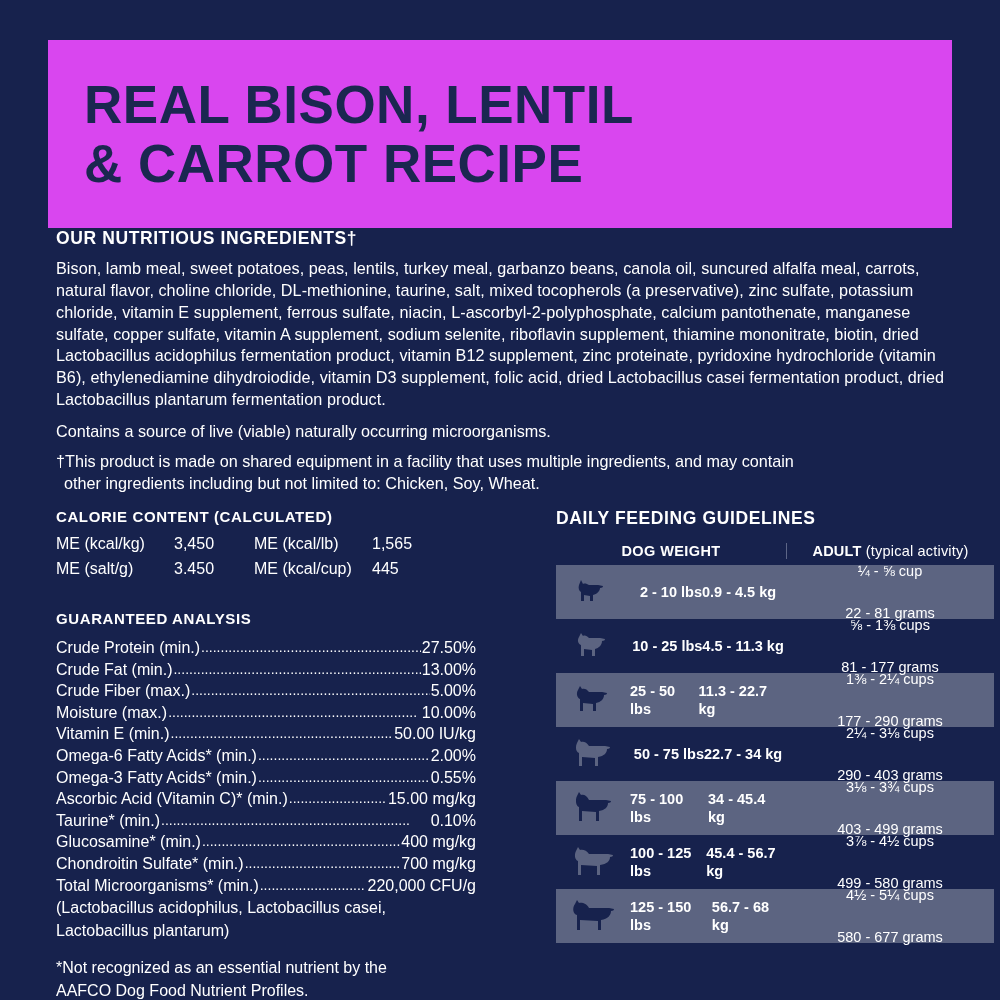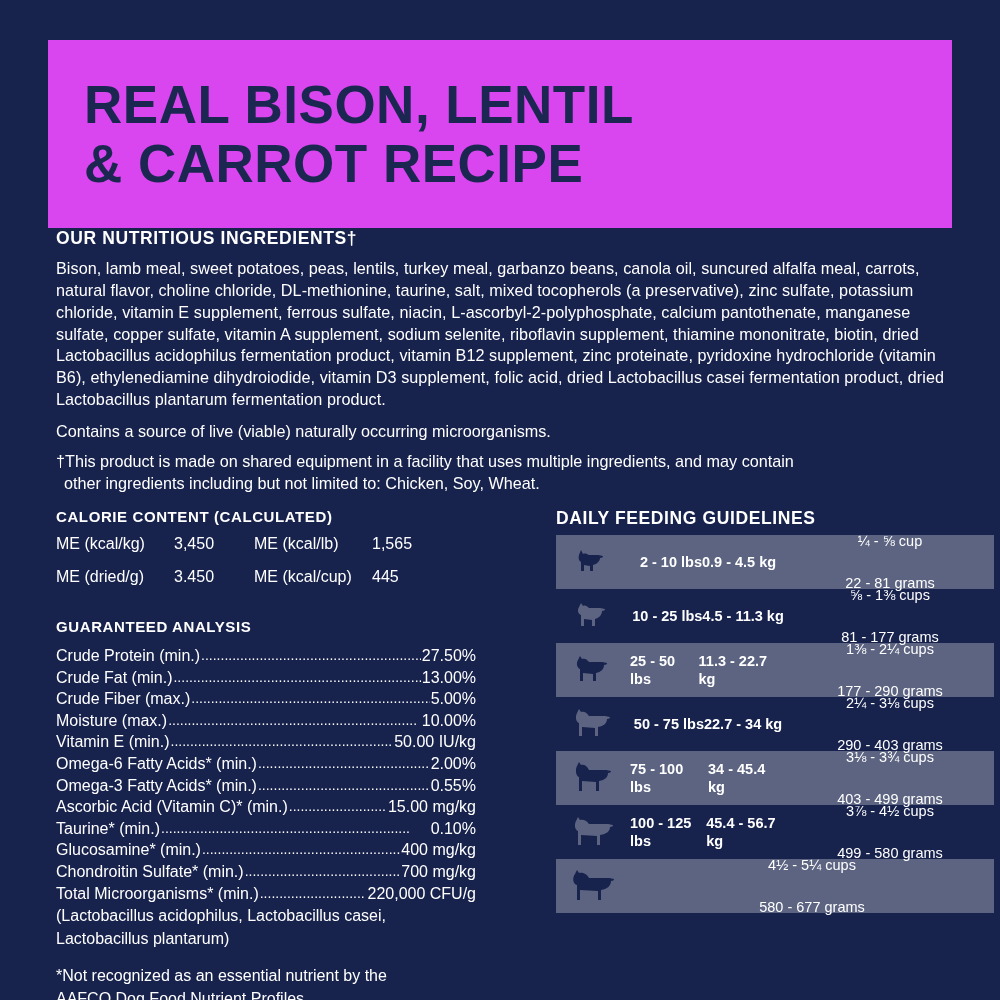--- a/index.html
+++ b/index.html
@@ -74,21 +74,21 @@
   }
   .calorie-head, .ga-head {
     font-size: 15px;
     font-weight: bold;
     letter-spacing: 0.6px;
   }
   .calorie-grid {
     margin-top: 10px;
     display: grid;
     grid-template-columns: 118px 80px 118px 70px;
-    row-gap: 15px;
+    row-gap: 7px;
     font-size: 16px;
   }
   .calorie-grid div { white-space: nowrap; }
 
   .ga-head { margin-top: 32px; }
   .ga-list { margin-top: 10px; }
   .ga-row {
     display: flex;
     align-items: baseline;
     font-size: 16px;
@@ -198,21 +198,21 @@
     </div>
   </div>
 
   <div class="left-col">
     <div class="calorie-head">CALORIE CONTENT (CALCULATED)</div>
     <div class="calorie-grid">
       <div>ME (kcal/kg)</div>
       <div>3,450</div>
       <div>ME (kcal/lb)</div>
       <div>1,565</div>
-      <div>ME (dried/g)</div>
+      <div>ME (salt/g)</div>
       <div>3.450</div>
       <div>ME (kcal/cup)</div>
       <div>445</div>
     </div>
 
     <div class="ga-head">GUARANTEED ANALYSIS</div>
     <div class="ga-list">
       <div class="ga-row">
         <span class="lbl">Crude Protein (min.)</span>
         <span class="dots">................................................................</span>
@@ -275,20 +275,27 @@
       </div>
     </div>
     <div class="ga-sub">(Lactobacillus acidophilus, Lactobacillus casei,</div>
     <div class="ga-sub">Lactobacillus plantarum)</div>
     <div class="ga-star">*Not recognized as an essential nutrient by the</div>
     <div class="ga-sub">AAFCO Dog Food Nutrient Profiles.</div>
   </div>
 
   <div class="right-col">
     <div class="feed-head">DAILY FEEDING GUIDELINES</div>
+    <div class="feed-colhead">
+      <div class="c1">DOG WEIGHT</div>
+      <div class="divider"></div>
+      <div class="c2">
+        <span>ADULT</span><span class="light"> (typical activity)</span>
+      </div>
+    </div>
 
     <div class="feed-table">
 
       <div class="feed-row shaded">
         <div class="icon-cell dog-icon">
           <svg width="34" height="26" viewBox="0 0 34 26">
               <path fill="#17224d" d="M7 5 L5 1 L3 6 C2 9 3 12 5 13 L5 22 L8 22 L8 16 L14 17 L14 22 L17 22 L17 16 C21 15 24 12 24 9 C26 9 27 8 27 7 C25 7 24 6 22 6 L13 6 C11 5 9 4 7 5 Z"></path>
             </svg>
         </div>
         <div class="weight-cell">
@@ -380,20 +387,24 @@
           <span>499 - 580 grams</span>
         </div>
       </div>
 
       <div class="feed-row shaded">
         <div class="icon-cell dog-icon">
           <svg width="54" height="36" viewBox="0 0 54 36">
               <path fill="#17224d" d="M13 5 L11 2 L9 6 C6 10 7 16 11 17 L11 32 L14 32 L14 22 L32 23 L32 32 L35 32 L35 22 C42 21 45 17 45 13 C47 13 48 12 48 11 C46 11 45 10 43 10 L23 10 C21 5 15 4 13 5 Z"></path>
             </svg>
         </div>
+        <div class="weight-cell">
+          <span>125 - 150 lbs</span>
+          <span>56.7 - 68 kg</span>
+        </div>
         <div class="amt-cell">
           <span>4½ - 5¼ cups</span>
           <span>580 - 677 grams</span>
         </div>
       </div>
 
     </div>
   </div>
 
 </div>

